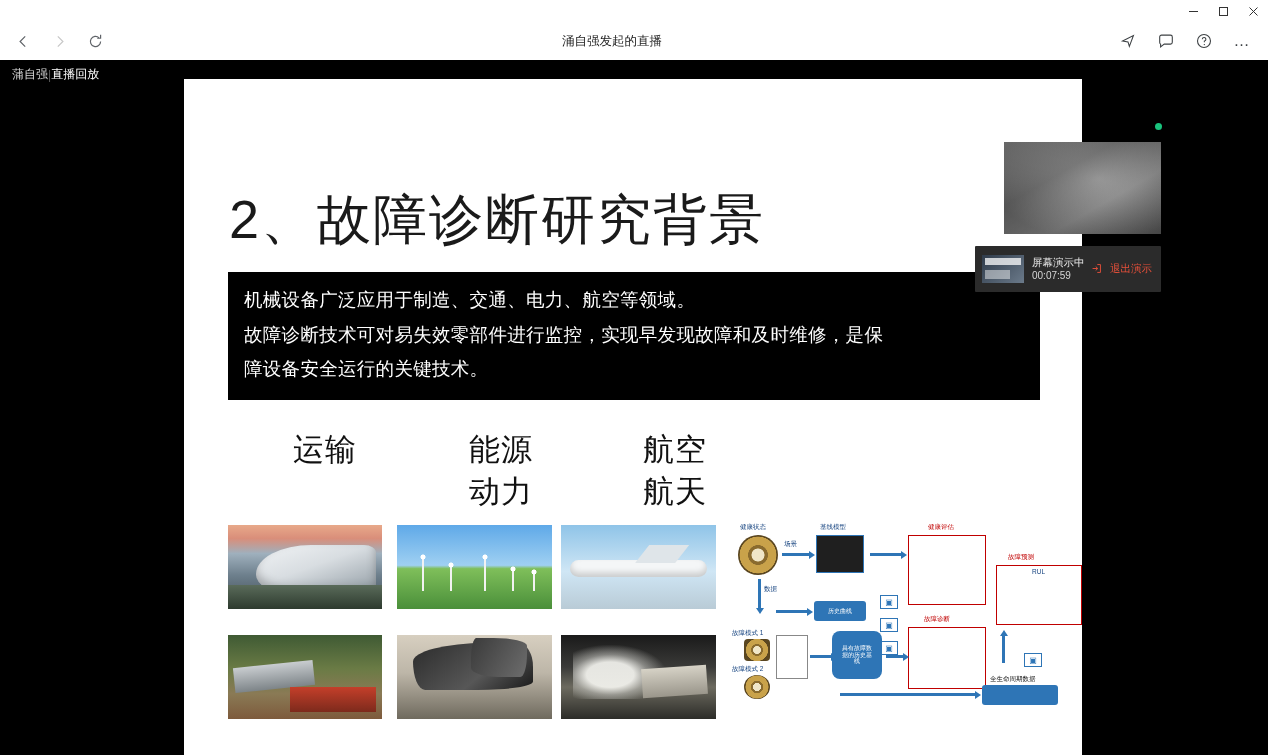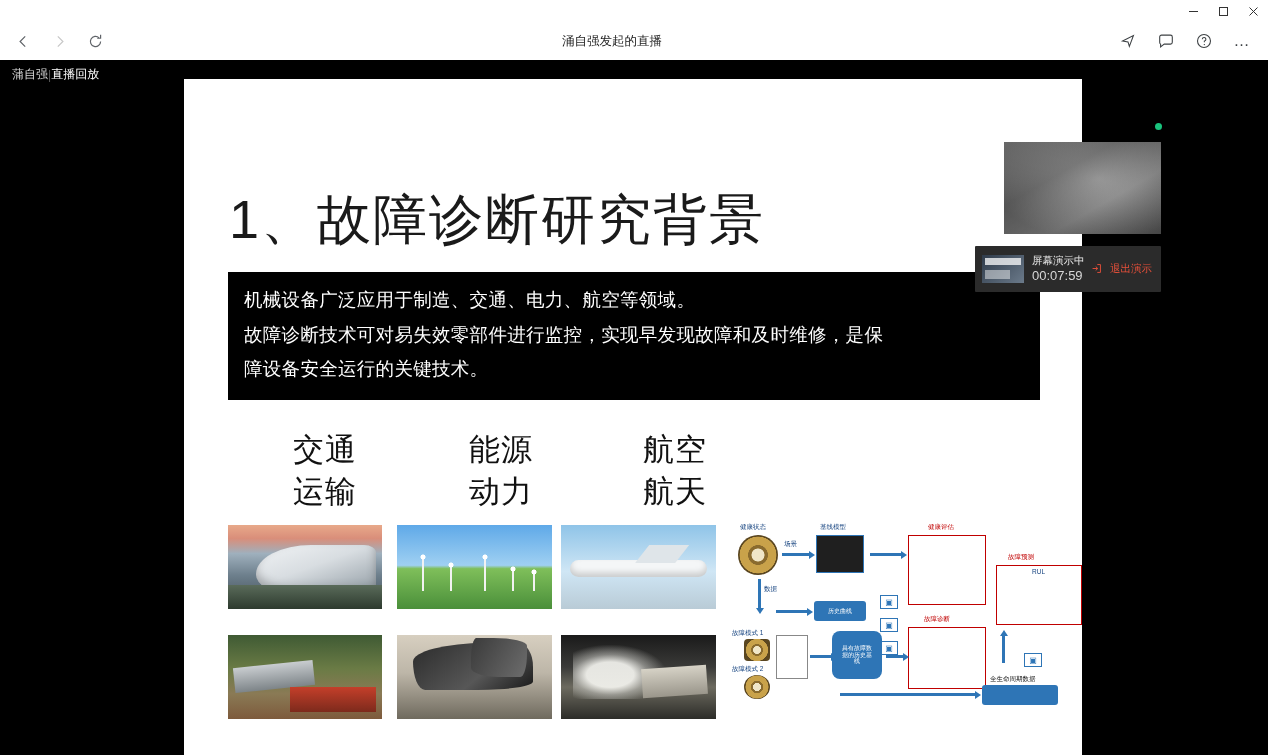--- a/index.html
+++ b/index.html
@@ -272,21 +272,21 @@
   .sharebar .thumb::before {
     content:""; position:absolute; left:3px; top:3px; right:3px; height:7px;
     background: rgba(255,255,255,.75);
   }
   .sharebar .thumb::after {
     content:""; position:absolute; left:3px; bottom:4px; width:60%; height:9px;
     background: rgba(255,255,255,.45);
   }
   .sharebar .txt { margin-left: 8px; flex: 1; color: #e9e9e9; }
   .sharebar .txt .l1 { font-size: 10.5px; line-height: 1.35; }
-  .sharebar .txt .l2 { font-size: 13px; color: #d7d7d7; line-height: 1.35; }
+  .sharebar .txt .l2 { font-size: 10px; color: #d7d7d7; line-height: 1.35; }
   .sharebar .stop {
     display: flex; align-items: center; gap: 8px;
     color: #e8503a; font-size: 10.5px; padding-right: 9px;
   }
   .stop-ico { display:inline-block; }
 </style>
 </head>
 <body>
 
 <div id="app">
@@ -358,31 +358,30 @@
   <div class="stage">
 
     <div class="crumbs">
       <span class="item">蒲自强</span>
       <span class="sep">|</span>
       <span class="item active">直播回放</span>
     </div>
 
     <div class="slide">
 
-      <div class="slide-title">1、故障诊断研究背景</div>
+      <div class="slide-title">2、故障诊断研究背景</div>
 
       <div class="blackbox">
         <p>机械设备广泛应用于制造、交通、电力、航空等领域。</p>
         <p>故障诊断技术可对易失效零部件进行监控，实现早发现故障和及时维修，是保</p>
         <p>障设备安全运行的关键技术。</p>
       </div>
 
       <div class="cat-row">
         <div class="cat c1">
-          <div>交通</div>
           <div>运输</div>
         </div>
         <div class="cat c2">
           <div>能源</div>
           <div>动力</div>
         </div>
         <div class="cat c3">
           <div>航空</div>
           <div>航天</div>
         </div>

